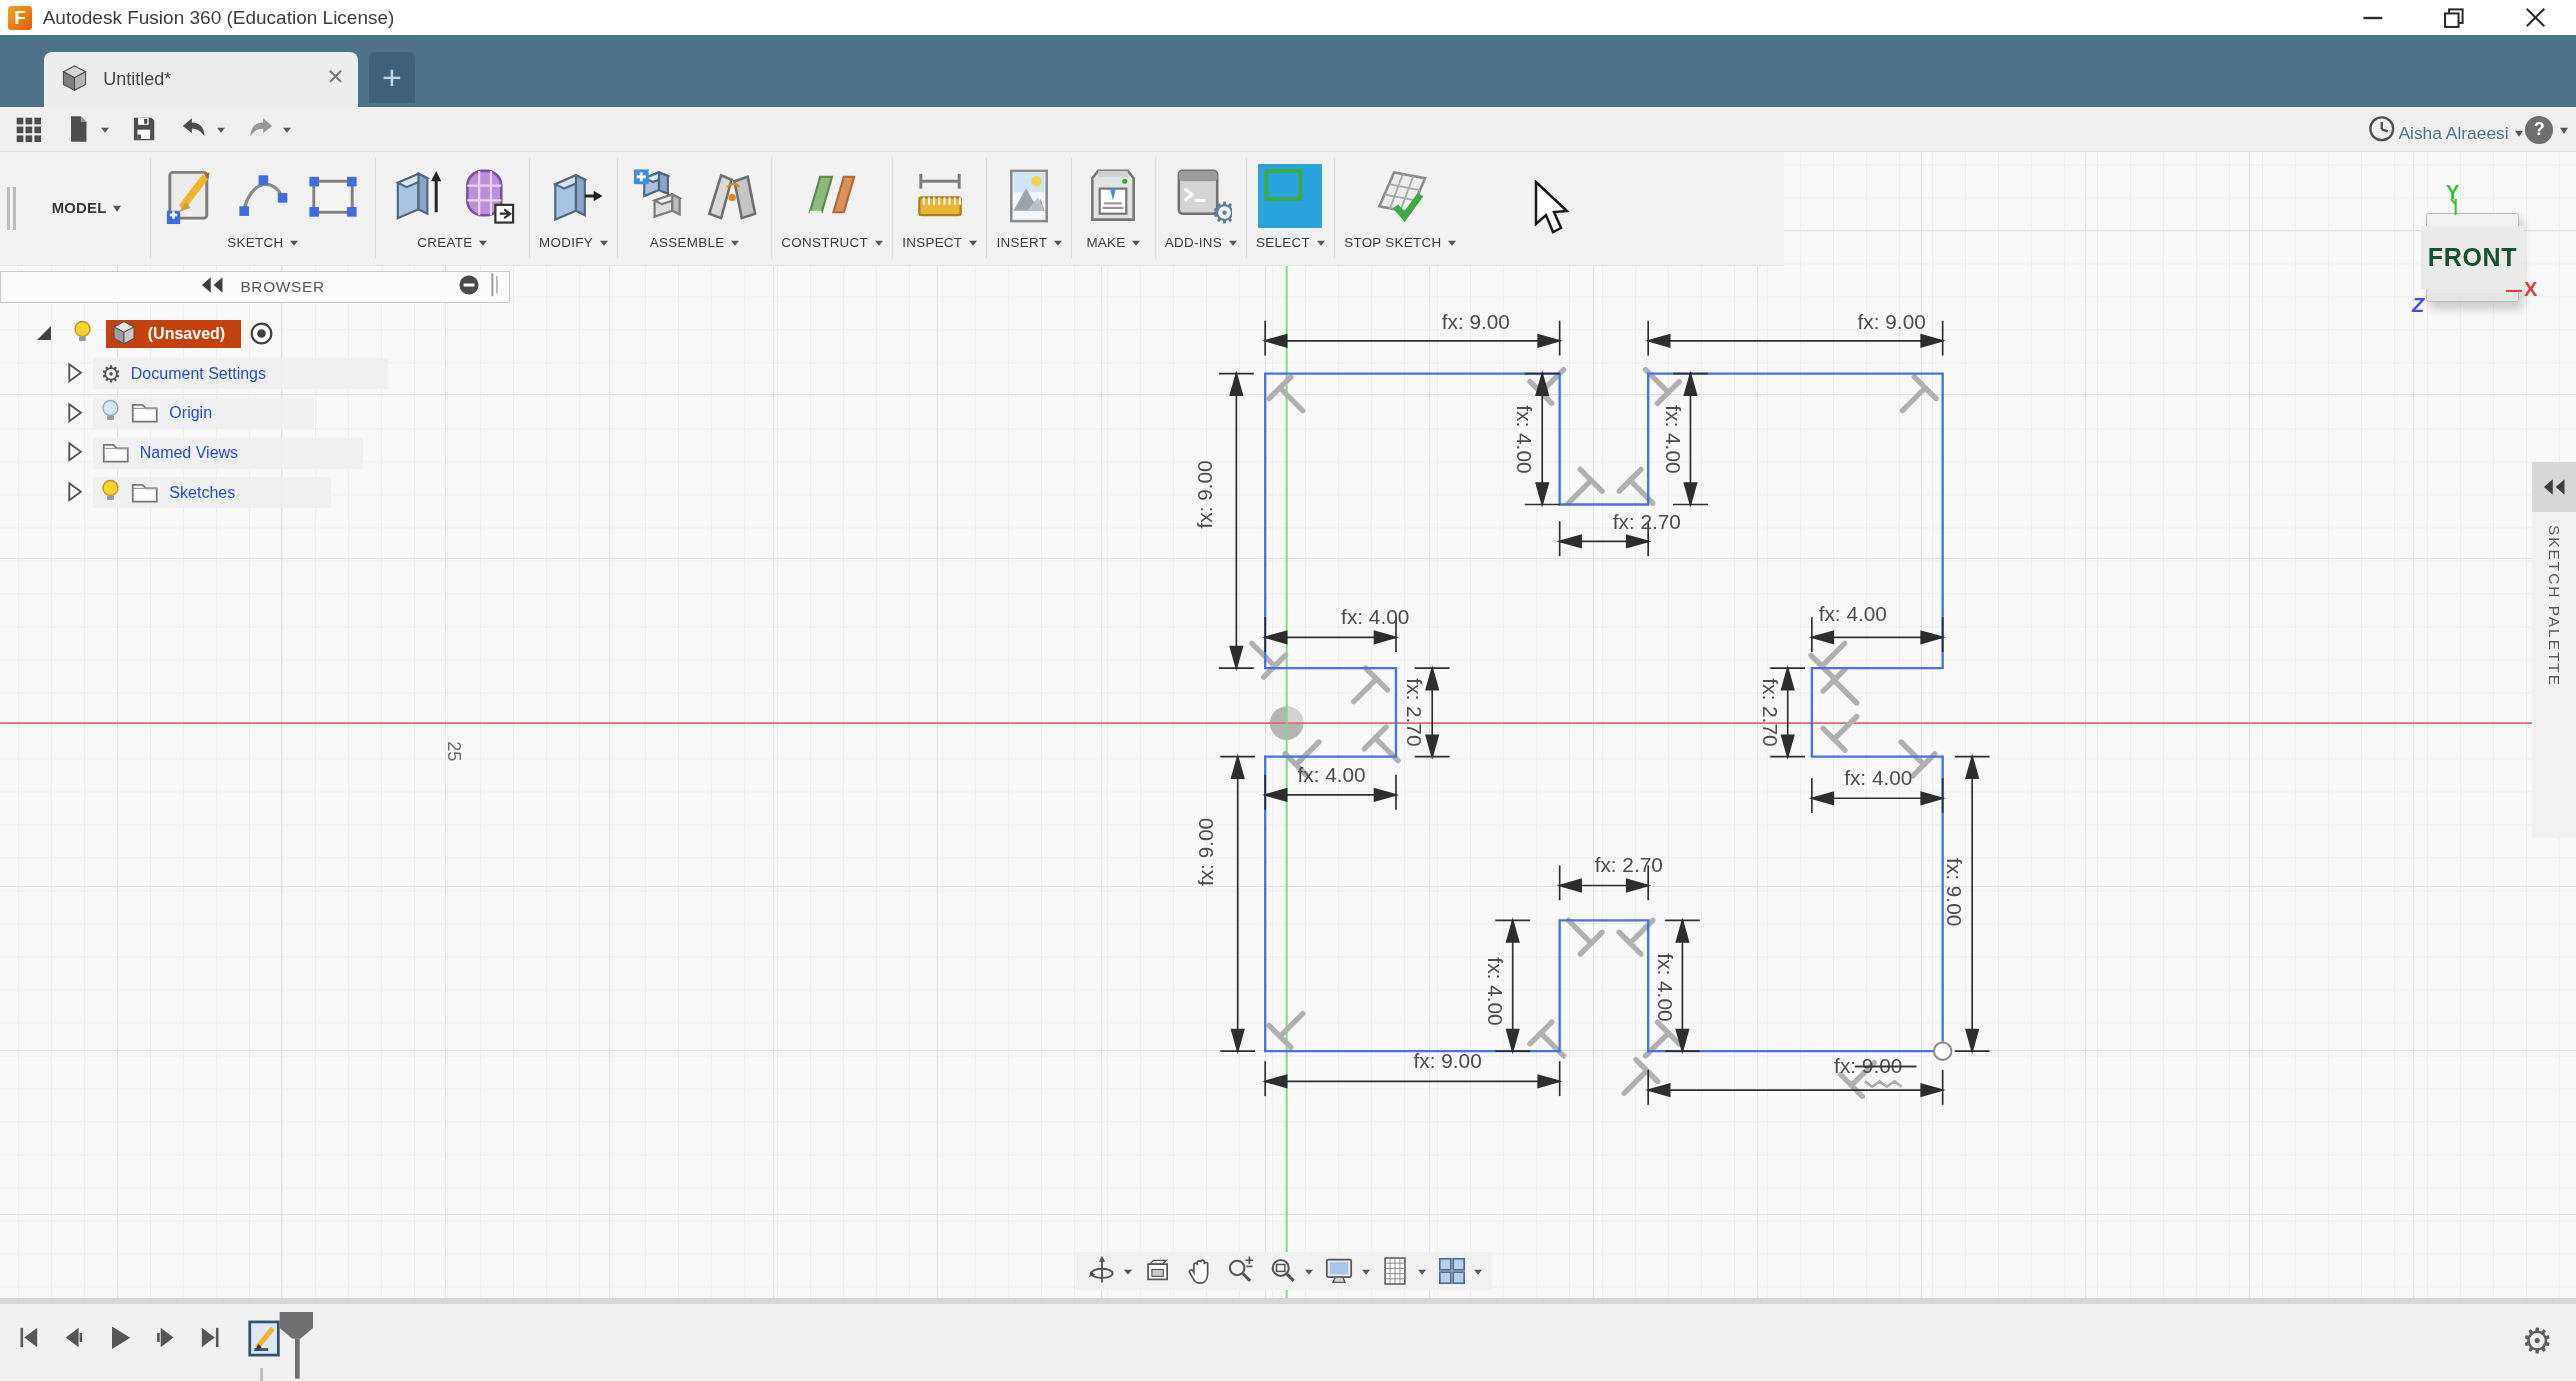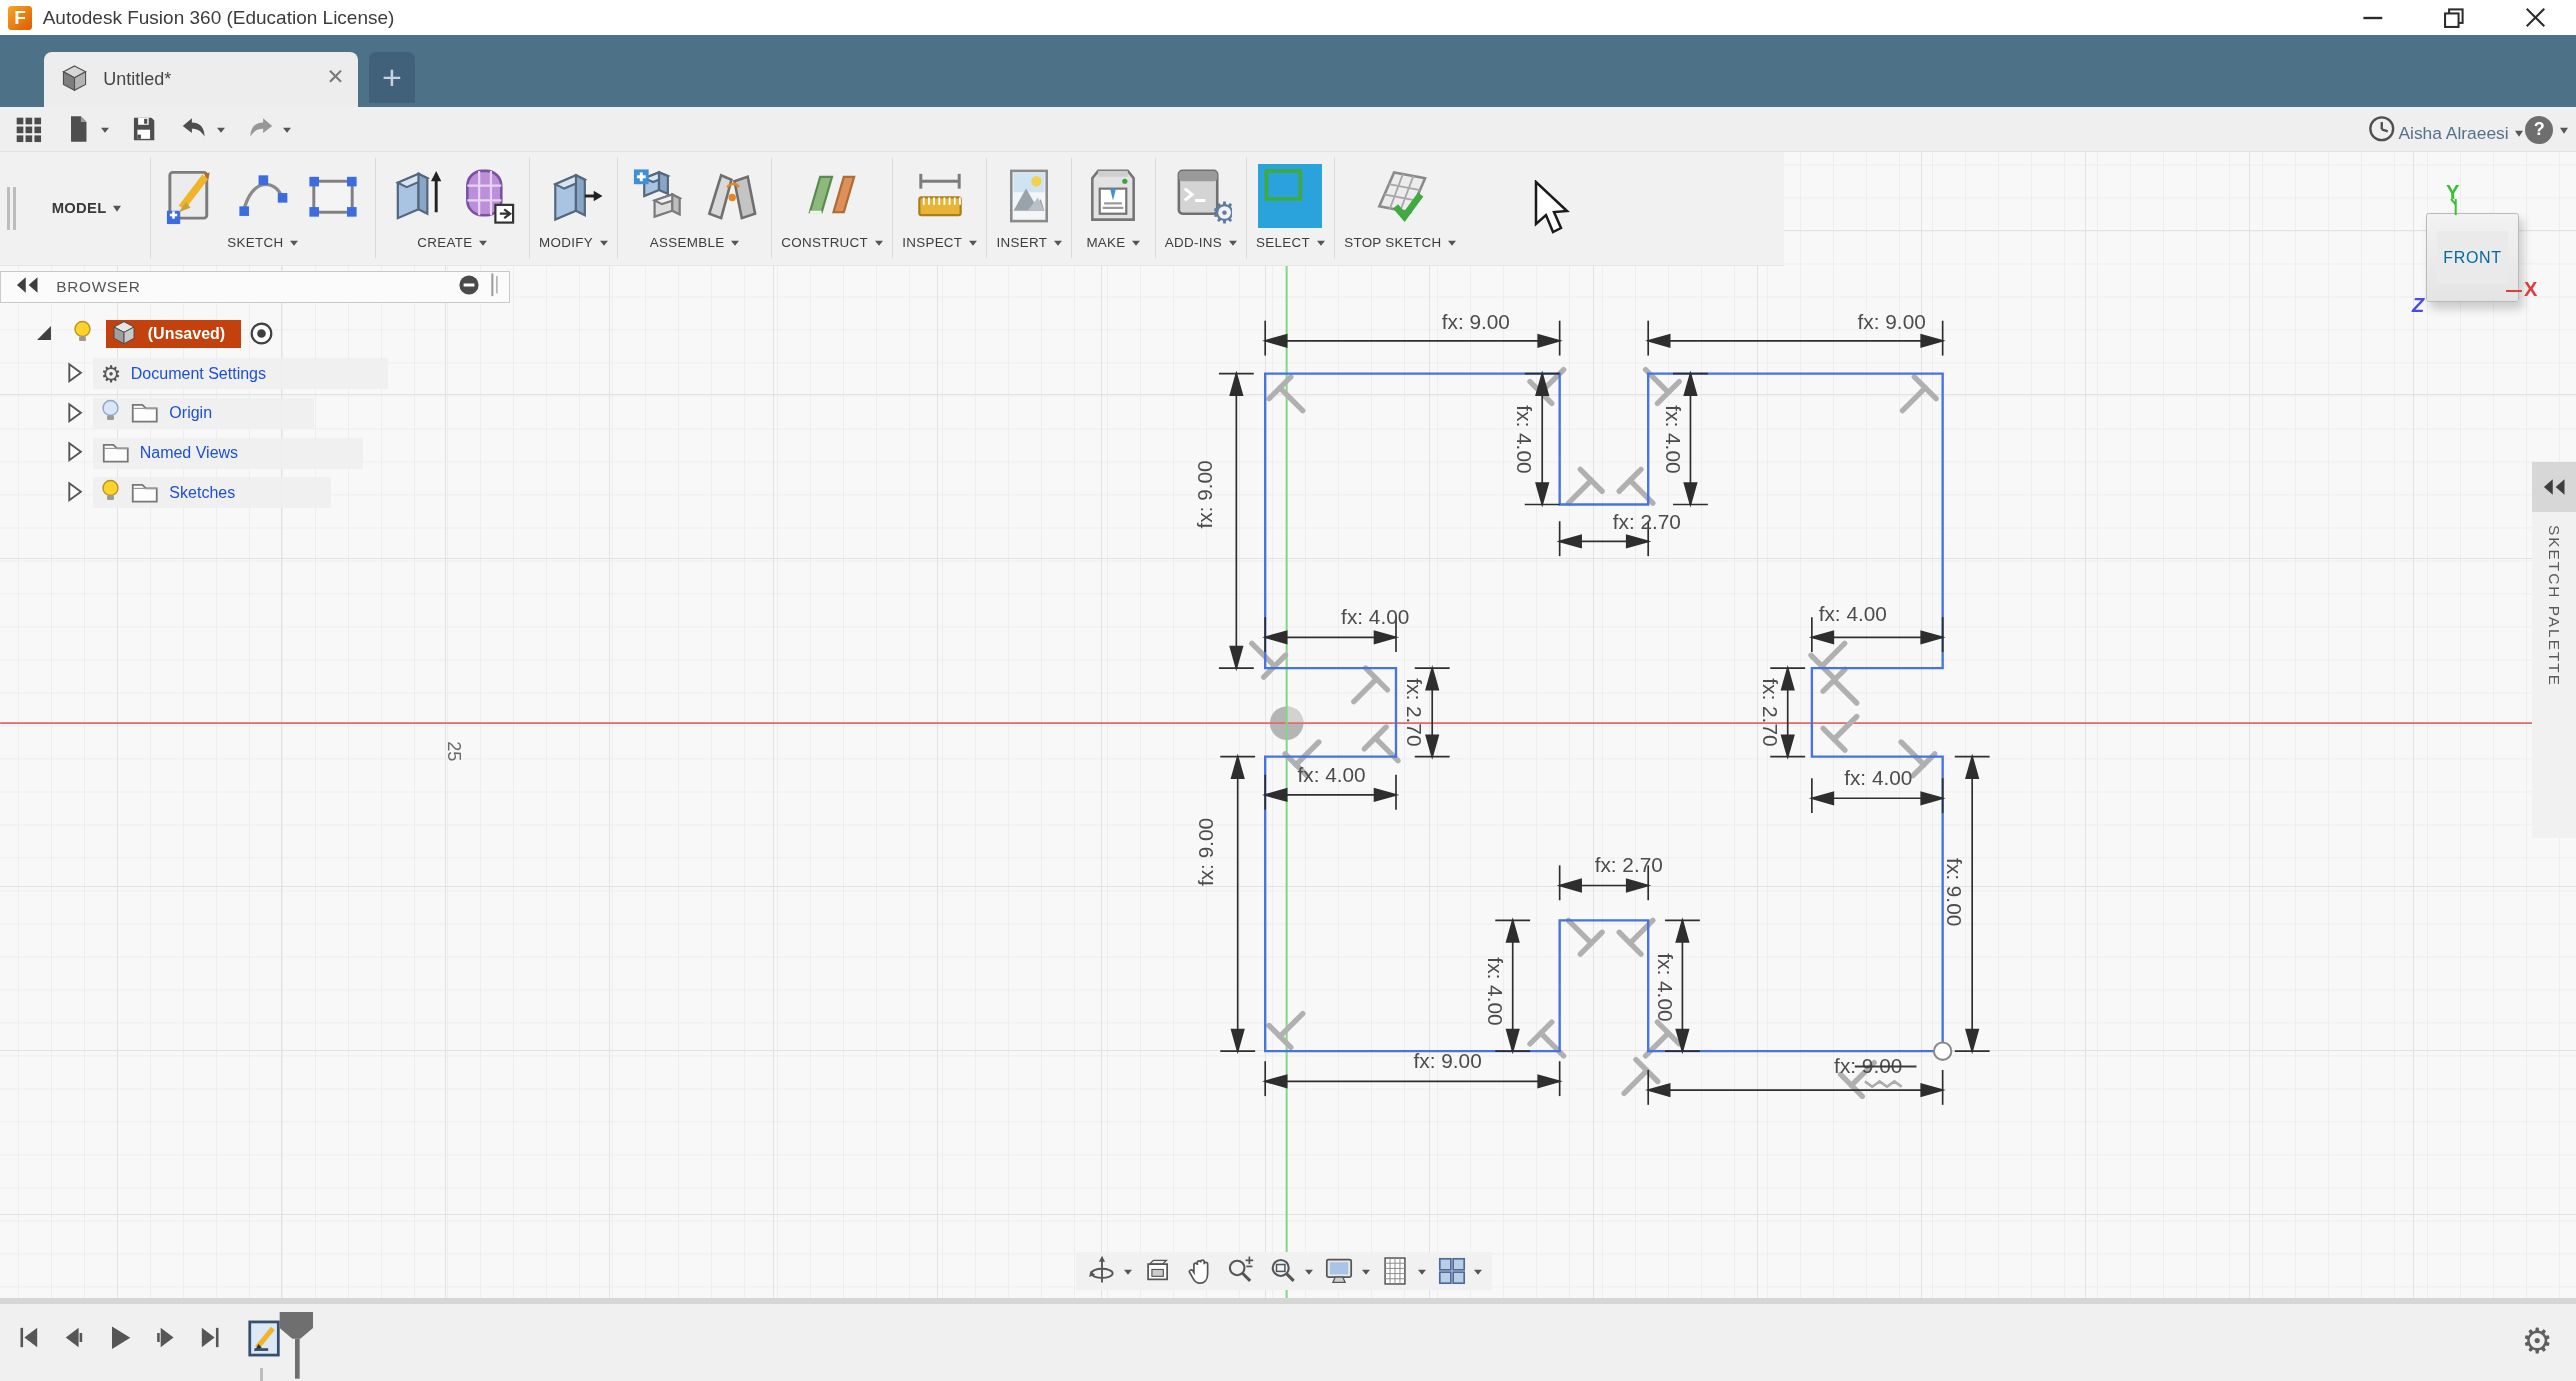--- a/index.html
+++ b/index.html
@@ -34,21 +34,21 @@
   .rhandle i{display:block;width:2.7px;height:43px;background:#bcbcbc;}
   .rmodel{width:127px;display:flex;align-items:center;justify-content:center;font-size:14.8px;font-weight:bold;color:#3a3a3a;letter-spacing:0.3px;}
   .rsep{width:0.7px;background:#dadada;margin:6.7px 0;}
   .rgroup{display:flex;flex-direction:column;align-items:center;justify-content:flex-start;padding:5.4px 9.4px 0 9.4px;}
   .rgroup .icons{height:79px;display:flex;align-items:center;gap:6.7px;}
   .rgroup .rlabel{font-size:13.4px;color:#3d3d3d;letter-spacing:0.3px;display:flex;align-items:center;white-space:nowrap;}
   .iconbox{width:64px;height:64px;display:flex;align-items:center;justify-content:center;}
   .iconbox.hl{background:#2aa3dc;}
   
   .phead{height:29.5px;background:rgba(251,251,251,.95);border:0.7px solid #c9c9c9;display:flex;align-items:center;
-         font-size:15.4px;color:#565656;letter-spacing:0.7px;}
+         font-size:15.4px;color:#565656;letter-spacing:0.7px;justify-content:center;}
   .phead .ph-label{margin-left:14.8px;}
   .phead .ph-right{position:absolute;right:9.4px;display:flex;align-items:center;gap:9.4px;}
   .browser-panel{position:absolute;left:0;top:271px;width:510px;z-index:3;}
   .btree{margin-top:16px;}
   .brow{display:flex;align-items:center;height:31px;margin-bottom:8.7px;position:relative;}
   .bstrip{background:rgba(239,239,239,.92);height:31px;display:flex;align-items:center;}
   .blabel{font-size:16px;color:#1d4ed8;margin-left:9.4px;margin-right:17.4px;white-space:nowrap;}
   .root-box{background:#c2410c;height:28px;display:flex;align-items:center;padding:0 12px 0 4px;}
   .root-box .blabel{color:#fff;font-weight:bold;margin-right:4px;}
   .comments-panel{position:absolute;left:0;top:1324px;width:510px;z-index:3;}
@@ -57,21 +57,21 @@
           display:flex;align-items:center;justify-content:space-evenly;}
   .nbtn{display:flex;align-items:center;}
   
   .timelinebar{position:absolute;left:0;top:1298px;width:100%;height:84px;background:#f0f0f0;border-top:6px solid #d6d6d6;box-sizing:border-box;z-index:3;}
   .playback{position:absolute;left:16px;top:19px;display:flex;gap:17.4px;align-items:center;}
   .tl-gear{position:absolute;right:23px;top:17.4px;}
   
   .viewcube{position:absolute;left:2426px;top:213px;width:91px;height:87px;z-index:2;background:linear-gradient(180deg,#f2f2f2,#e4e4e4);
             border:1.3px solid #b9b9b9;border-radius:2.7px;display:flex;align-items:center;justify-content:center;
             box-shadow:4px 6.7px 9.4px rgba(0,0,0,.18);}
-  .vc-face{font-size:16px;color:#0369a1;font-weight:normal;letter-spacing:0.7px;background:#eaeaea;padding:17.4px 6.7px;}
+  .vc-face{font-size:25px;color:#14532d;font-weight:bold;letter-spacing:0.7px;background:#eaeaea;padding:17.4px 6.7px;}
   .axis-label{position:absolute;font-size:20px;font-weight:bold;z-index:2;}
   
   .palette{position:absolute;left:2532px;top:462px;z-index:3;}
   .palette .pbtn{width:44px;height:50px;background:#d7d7d7;display:flex;align-items:center;justify-content:center;}
   .palette .pbody{width:44px;height:326px;background:#f1f1f1;display:flex;justify-content:center;padding-top:13.4px;box-sizing:border-box;}
   .vtext{writing-mode:vertical-rl;font-size:15.4px;color:#5a5a5a;letter-spacing:2px;white-space:nowrap;}
   
   .canvas{position:absolute;left:0;top:151px;width:2576px;height:1147px;background-color:#f8f8f8;
     background-image:
       linear-gradient(#e2e2e2 0.7px, transparent 0.7px),

